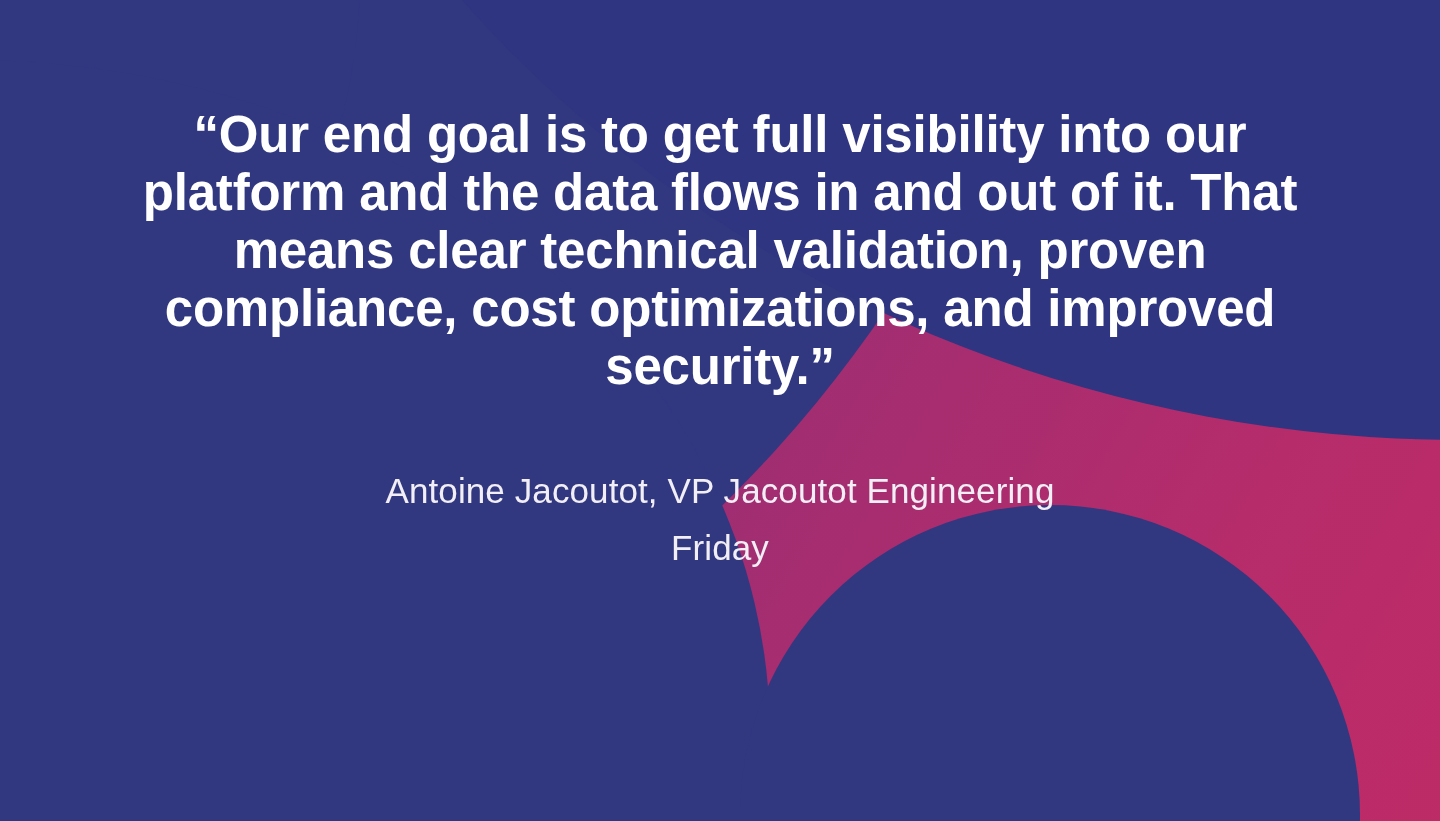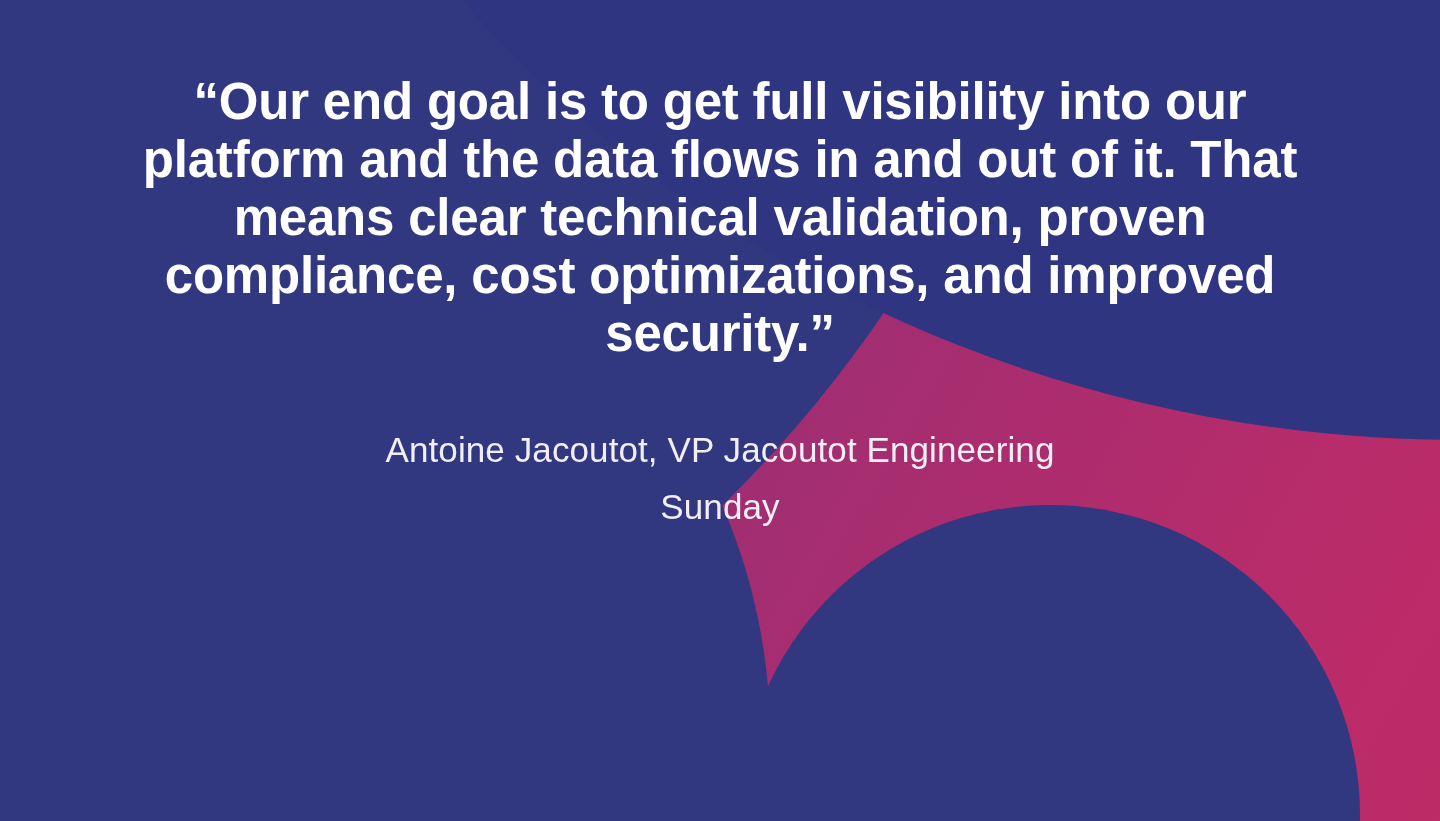--- a/index.html
+++ b/index.html
@@ -83,22 +83,23 @@
   }
 
   
   .content {
     position: absolute;
     inset: 0;
     display: flex;
     flex-direction: column;
     align-items: center;
     justify-content: flex-start;
-    padding-top: 73px;
+    padding-top: 106px;
     box-sizing: border-box;
+    gap: 8px;
   }
   .quote {
     width: 1160px;
     margin: 0;
     text-align: center;
     color: #ffffff;
     font-size: 51px;
     line-height: 58px;
     font-weight: 700;
     letter-spacing: -0.2px;
@@ -130,17 +131,17 @@
     <div class="shape shape-navy-right"></div>
     <div class="shape shape-navy-bottomleft"></div>
     <div class="shape shape-navy-bottom"></div>
   </div>
 
   <div class="content">
     <blockquote class="quote">“Our end goal is to get full visibility into our platform and the data flows in and out of it. That means clear technical validation, proven compliance, cost optimizations, and improved security.”</blockquote>
 
     <div class="attribution">
       <span class="attribution-line">Antoine Jacoutot, VP Jacoutot Engineering</span>
-      <span class="attribution-line">Sunday</span>
+      <span class="attribution-line">Friday</span>
     </div>
   </div>
 
 </div>
 
 </body></html>

